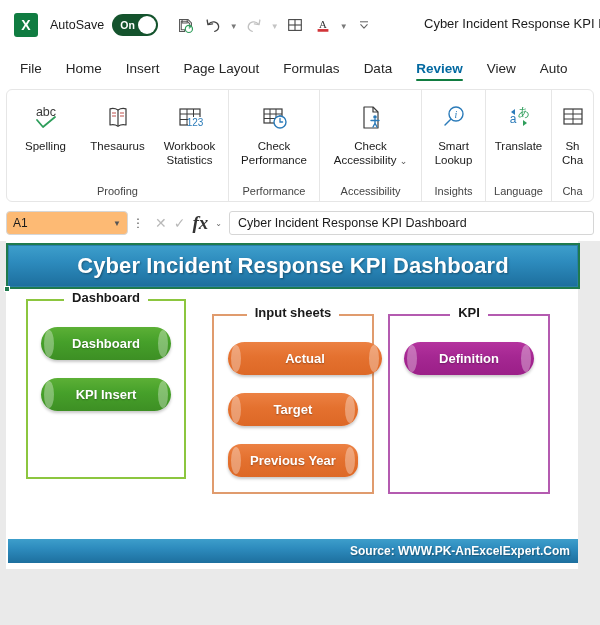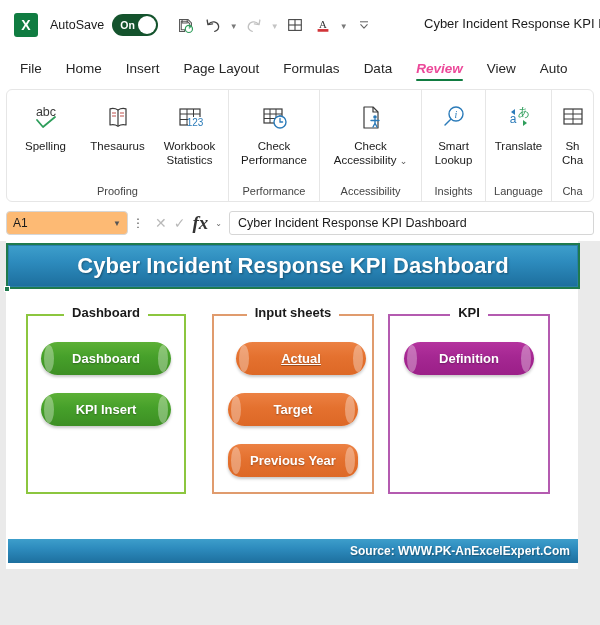--- a/index.html
+++ b/index.html
@@ -53,21 +53,21 @@
   
   .tabs {
     position: absolute; left: 0; top: 55px; width: 600px; height: 32px;
     display: flex; align-items: center; padding-left: 20px; gap: 24px;
     background: #ffffff;
   }
   .tab {
     font-size: 13.5px; color: #262626; white-space: nowrap; position: relative;
     padding-bottom: 5px;
   }
-  .tab.active { font-weight: bold; color: #ec4899; font-style: italic; }
+  .tab.active { font-weight: bold; color: #0369a1; }
   .tab.active::after {
     content: ""; position: absolute; left: 0; right: 0; bottom: 0; height: 2.5px;
     background: #107c41; border-radius: 2px;
   }
 
   
   .ribbon {
     position: absolute; left: 6px; top: 89px; width: 588px; height: 113px;
     background: #ffffff; border: 1px solid #e6e6e6; border-radius: 6px;
     display: flex; overflow: hidden;
@@ -425,39 +425,39 @@
     <div class="sheet-white"></div>
     <div class="sheet-right"></div>
     <div class="sheet-bottom"></div>
 
     <div class="banner">
       <span>Cyber Incident Response KPI Dashboard</span>
     </div>
     <div class="sel-outline"></div>
     <div class="sel-handle"></div>
 
-    <div class="panel" style="left:26px; top:73px; width:160px; height:180px;padding-left:32px;">
+    <div class="panel" style="left:26px; top:58px; width:160px; height:180px;padding-left:32px;">
       <div class="pbox" style="border-color:#8cc63f;"></div>
       <div class="ptitle">
         <i>Dashboard</i>
       </div>
       <div class="pill green" style="left:15px; top:28px; width:130px;">
         <span>Dashboard</span>
       </div>
       <div class="pill green" style="left:15px; top:79px; width:130px;">
         <span>KPI Insert</span>
       </div>
     </div>
 
     <div class="panel" style="left:212px; top:73px; width:162px; height:180px;">
       <div class="pbox" style="border-color:#e09b6d;"></div>
       <div class="ptitle">
         <i>Input sheets</i>
       </div>
-      <div class="pill orange" style="left:24px; top:28px; width:130px;text-decoration:underline;">
+      <div class="pill orange" style="left:16px; top:28px; width:154px;">
         <span>Actual</span>
       </div>
       <div class="pill orange" style="left:16px; top:79px; width:130px;">
         <span>Target</span>
       </div>
       <div class="pill orange" style="left:16px; top:130px; width:130px;border-radius:13px;">
         <span>Previous Year</span>
       </div>
     </div>
 

